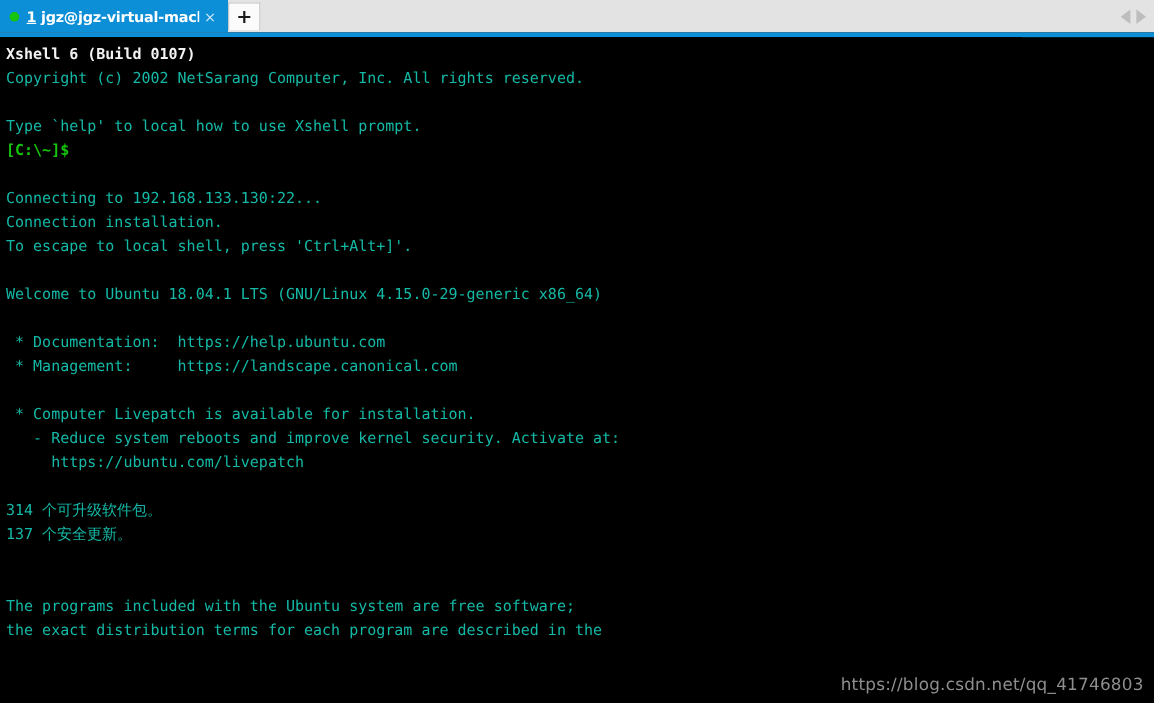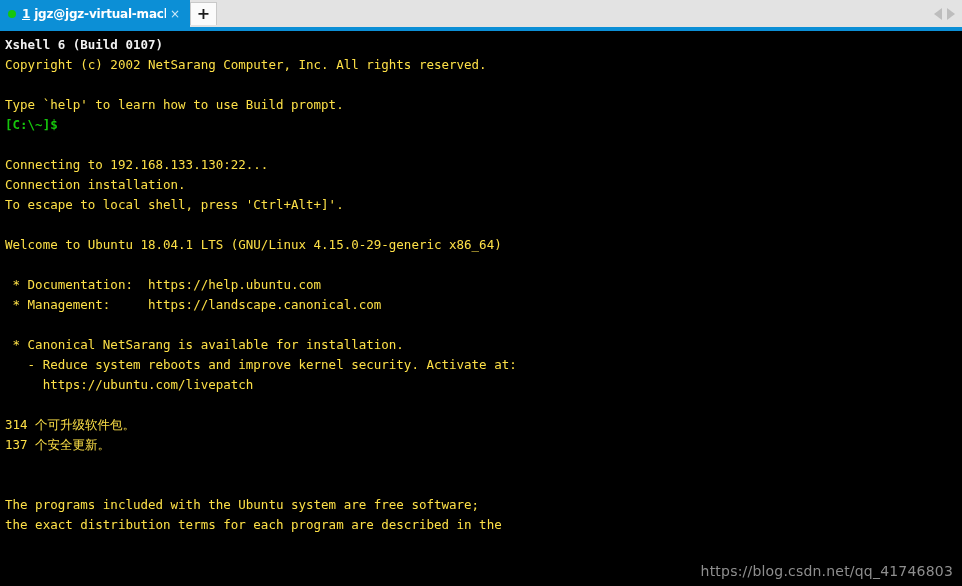--- a/index.html
+++ b/index.html
@@ -133,21 +133,21 @@
     font-family: "DejaVu Sans Mono", "Liberation Mono", monospace;
     font-size: 12.5px;
     line-height: 20px;
     height: 20px;
     color: #cfcfcf;
     white-space: pre;
     letter-spacing: 0px;
   }
   .line.blank { color: transparent; }
   .c-white  { color: #f2f2f2; font-weight: bold; }
-  .c-gray   { color: #fde047; }
+  .c-gray   { color: #14b8a6; }
   .c-green  { color: #16c60c; font-weight: bold; }
 
   .watermark {
     position: absolute;
     right: 9px;
     bottom: 7px;
     color: #8e8e8e;
     font-family: "DejaVu Sans", "Liberation Sans", sans-serif;
     font-size: 14px;
     letter-spacing: 0.2px;
@@ -175,33 +175,33 @@
       <span class="navbtn right"></span>
     </div>
   </div>
 
   <div class="blue-rule"></div>
 
   <div class="terminal" id="terminal">
       <div class="line"><span class="c-white">Xshell 6 (Build 0107)</span></div>
       <div class="line"><span class="c-gray">Copyright (c) 2002 NetSarang Computer, Inc. All rights reserved.</span></div>
       <div class="line blank"><span> </span></div>
-      <div class="line"><span class="c-gray">Type `help' to learn how to use Build prompt.</span></div>
+      <div class="line"><span class="c-gray">Type `help' to local how to use Xshell prompt.</span></div>
       <div class="line"><span class="c-green">[C:\~]$</span></div>
       <div class="line blank"><span> </span></div>
       <div class="line"><span class="c-gray">Connecting to 192.168.133.130:22...</span></div>
       <div class="line"><span class="c-gray">Connection installation.</span></div>
       <div class="line"><span class="c-gray">To escape to local shell, press 'Ctrl+Alt+]'.</span></div>
       <div class="line blank"><span> </span></div>
       <div class="line"><span class="c-gray">Welcome to Ubuntu 18.04.1 LTS (GNU/Linux 4.15.0-29-generic x86_64)</span></div>
       <div class="line blank"><span> </span></div>
       <div class="line"><span class="c-gray"> * Documentation:  https://help.ubuntu.com</span></div>
       <div class="line"><span class="c-gray"> * Management:     https://landscape.canonical.com</span></div>
       <div class="line blank"><span> </span></div>
-      <div class="line"><span class="c-gray"> * Canonical NetSarang is available for installation.</span></div>
+      <div class="line"><span class="c-gray"> * Computer Livepatch is available for installation.</span></div>
       <div class="line"><span class="c-gray">   - Reduce system reboots and improve kernel security. Activate at:</span></div>
       <div class="line"><span class="c-gray">     https://ubuntu.com/livepatch</span></div>
       <div class="line blank"><span> </span></div>
       <div class="line"><span class="c-gray">314 个可升级软件包。</span></div>
       <div class="line"><span class="c-gray">137 个安全更新。</span></div>
       <div class="line blank"><span> </span></div>
       <div class="line blank"><span> </span></div>
       <div class="line"><span class="c-gray">The programs included with the Ubuntu system are free software;</span></div>
       <div class="line"><span class="c-gray">the exact distribution terms for each program are described in the</span></div>
       <div class="line blank"><span> </span></div>

